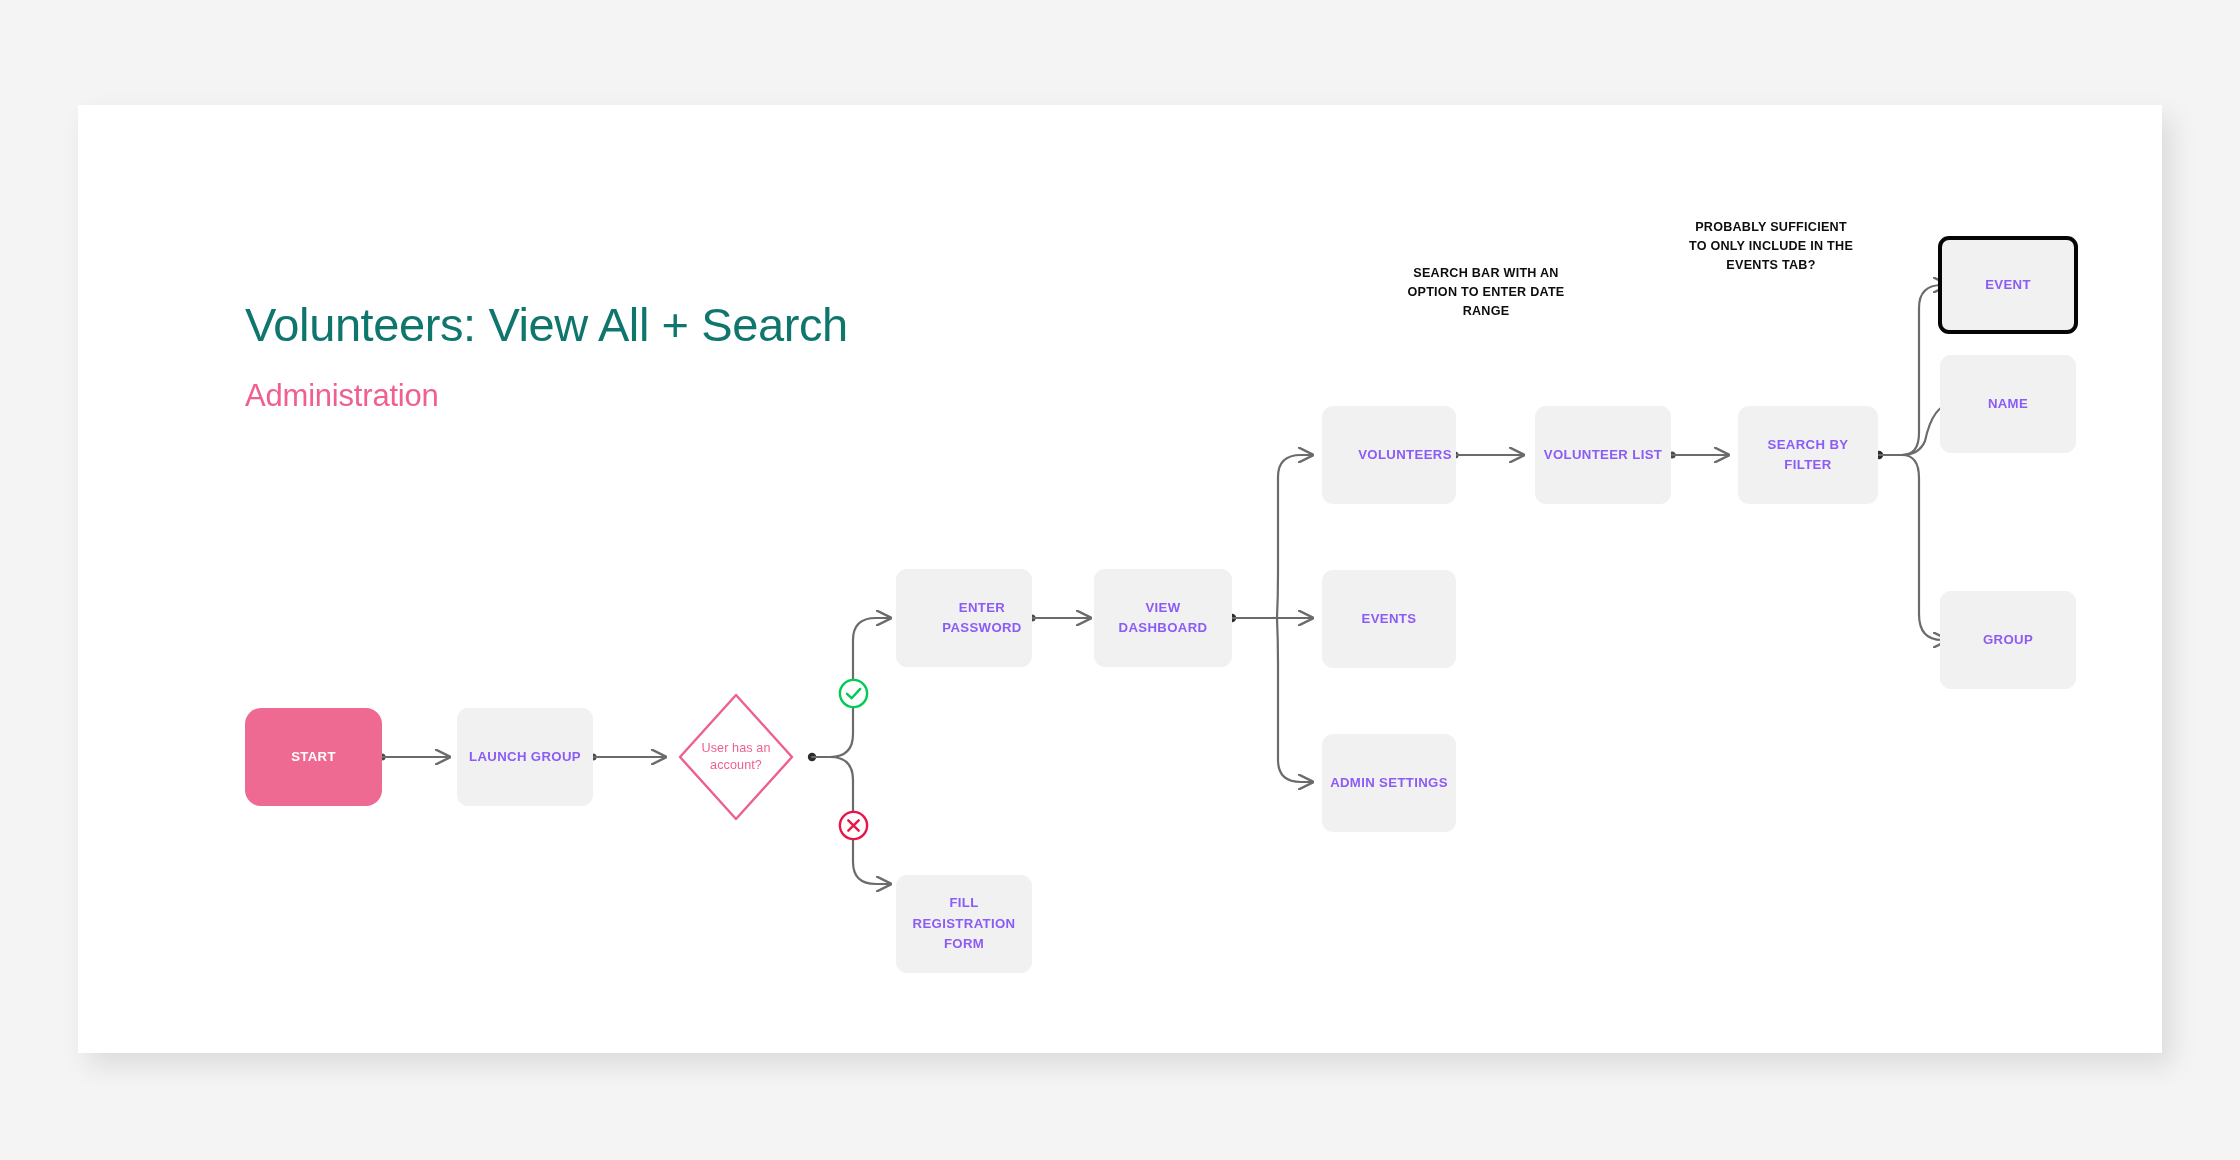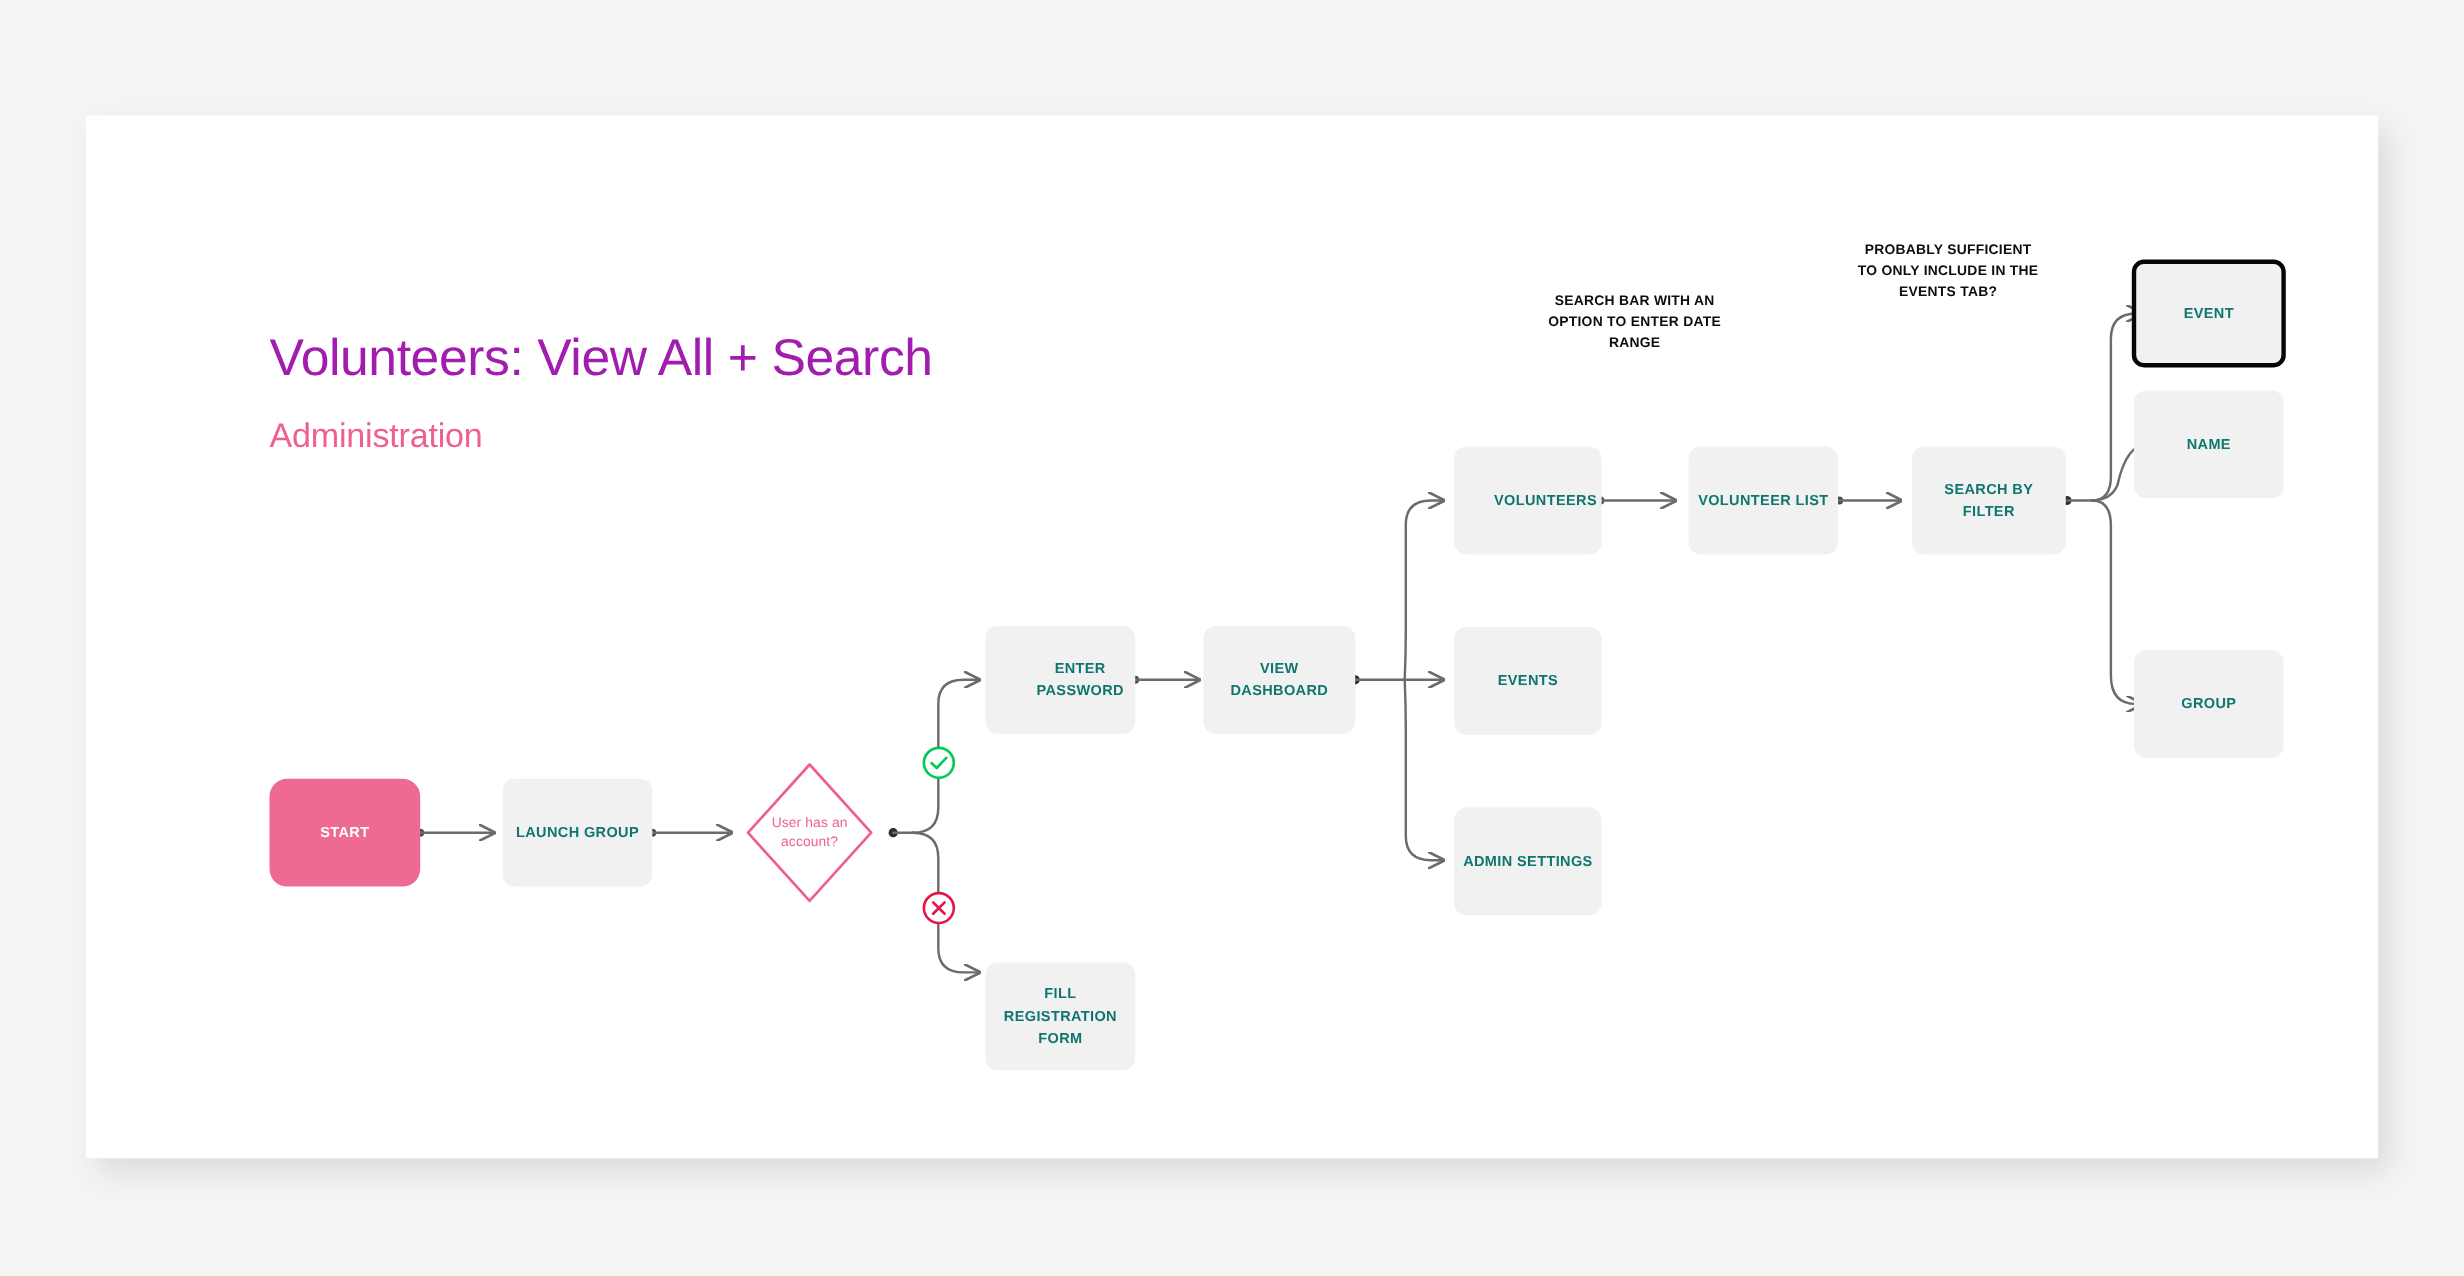--- a/index.html
+++ b/index.html
@@ -15,21 +15,21 @@
     position: absolute;
     left: 78px; top: 105px;
     width: 2084px; height: 948px;
     background: #ffffff;
     box-shadow: 10px 12px 26px rgba(0,0,0,0.10);
   }
 
   
   .title {
     position: absolute; left: 245px; top: 297px;
-    font-size: 47px; font-weight: 400; color: #a21caf;
+    font-size: 47px; font-weight: 400; color: #0f766e;
     letter-spacing: -0.4px; white-space: nowrap;
   }
   .subtitle {
     position: absolute; left: 245px; top: 378px;
     font-size: 31px; font-weight: 400; color: #f0608f;
     letter-spacing: -0.2px; white-space: nowrap;
   }
 
   
   #edges {
@@ -38,21 +38,21 @@
     pointer-events: none;
   }
 
   
   .node {
     position: absolute;
     background: #f1f1f1;
     border-radius: 11px;
     display: flex; align-items: center; justify-content: center;
     text-align: center;
-    font-size: 13.2px; font-weight: 700; color: #0f766e;
+    font-size: 13.2px; font-weight: 700; color: #8b5cf6;
     letter-spacing: 0.35px; line-height: 1.55;
     padding: 4px 8px;
   }
   .node.start {
     background: #ee6a92; color: #ffffff; border-radius: 16px;
   }
   .node.selected {
     border: 4px solid #050505;
   }
 

